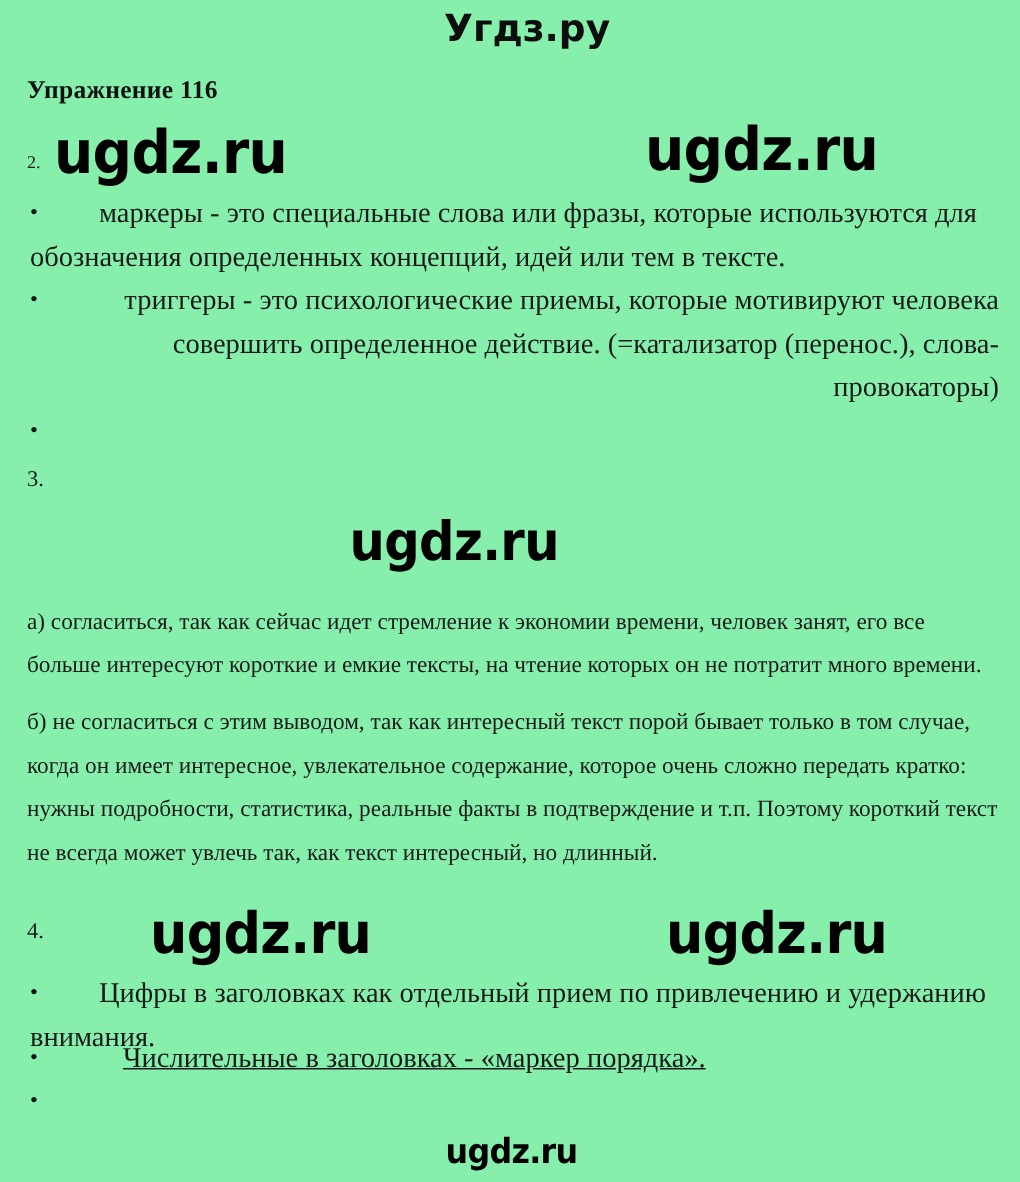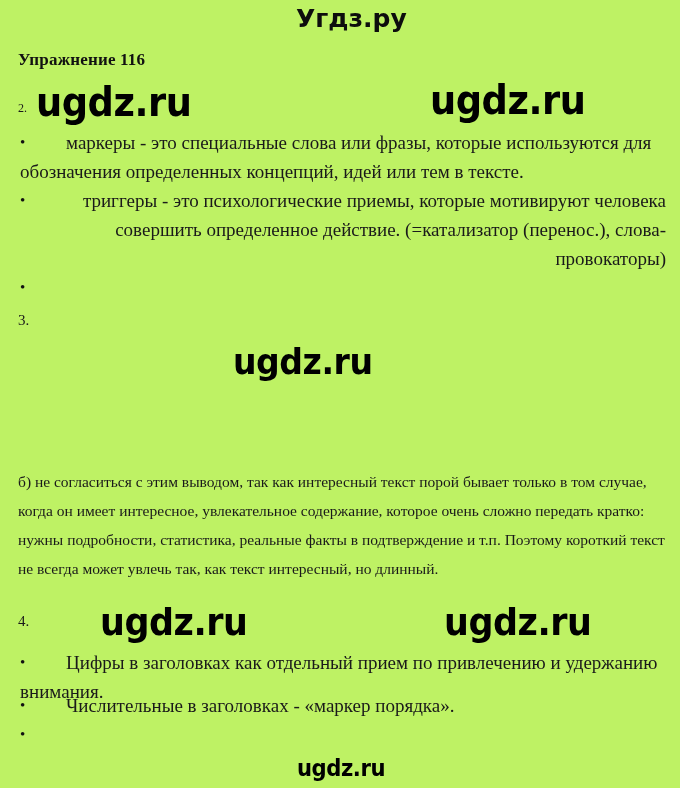--- a/index.html
+++ b/index.html
@@ -4,21 +4,21 @@
 <style>
   html, body {
     margin: 0;
     padding: 0;
     background: #ffffff;
   }
   #page {
     position: relative;
     width: 680px;
     height: 788px;
-    background: #bef264;
+    background: #86efac;
     overflow: hidden;
     font-family: "Liberation Serif", "DejaVu Serif", serif;
     color: #1a1a1a;
   }
 
   
   .wm {
     position: absolute;
     font-family: "DejaVu Sans", "Liberation Sans", sans-serif;
     font-weight: bold;
@@ -101,30 +101,31 @@
   <div class="bullet-text" style="left:20px; top:128px; width:640px;"><span class="first-indent"></span><span>маркеры - это специальные слова или фразы, которые используются для обозначения определенных концепций, идей или тем в тексте.</span></div>
 
   <div class="bullet-dot" style="left:20px; top:186px;">•</div>
   <div class="bullet-text" style="left:20px; top:186px; width:646px;text-align:right;"><span class="first-indent"></span><span>триггеры - это психологические приемы, которые мотивируют человека совершить определенное действие. (=катализатор (перенос.), слова-провокаторы)</span></div>
 
   <div class="bullet-dot" style="left:20px; top:273px;">•</div>
 
   <div class="num-label" style="left:18px; top:312px;">3.</div>
 
 
+  <div class="para" style="left:18px; top:400px; width:648px;">а) согласиться, так как сейчас идет стремление к экономии времени, человек занят, его все больше интересуют короткие и емкие тексты, на чтение которых он не потратит много времени.</div>
 
   <div class="para" style="left:18px; top:467px; width:648px;">б) не согласиться с этим выводом, так как интересный текст порой бывает только в том случае, когда он имеет интересное, увлекательное содержание, которое очень сложно передать кратко: нужны подробности, статистика, реальные факты в подтверждение и т.п. Поэтому короткий текст не всегда может увлечь так, как текст интересный, но длинный.</div>
 
   <div class="num-label" style="left:18px; top:613px;">4.</div>
 
   <div class="bullet-dot" style="left:20px; top:648px;">•</div>
   <div class="bullet-text" style="left:20px; top:648px; width:652px;"><span class="first-indent"></span><span>Цифры в заголовках как отдельный прием по привлечению и удержанию внимания.</span></div>
 
   <div class="bullet-dot" style="left:20px; top:691px;">•</div>
-  <div class="bullet-text" style="left:20px; top:691px; width:600px;"><span class="first-indent"></span><span>Числительные в заголовках - «маркер порядка».</span></div>
+  <div class="bullet-text" style="left:36px; top:691px; width:600px;text-decoration:underline;"><span class="first-indent"></span><span>Числительные в заголовках - «маркер порядка».</span></div>
 
   <div class="bullet-dot" style="left:20px; top:720px;">•</div>
 
   <div class="wm" style="left:36px;  top:82px;  font-size:40px;">ugdz.ru</div>
   <div class="wm" style="left:430px; top:80px;  font-size:40px;">ugdz.ru</div>
   <div class="wm" style="left:233px; top:344px; font-size:36px;">ugdz.ru</div>
   <div class="wm" style="left:100px; top:603px; font-size:38px;">ugdz.ru</div>
   <div class="wm" style="left:444px; top:603px; font-size:38px;">ugdz.ru</div>
   <div class="wm" style="left:297px; top:757px; font-size:23px;">ugdz.ru</div>
 

